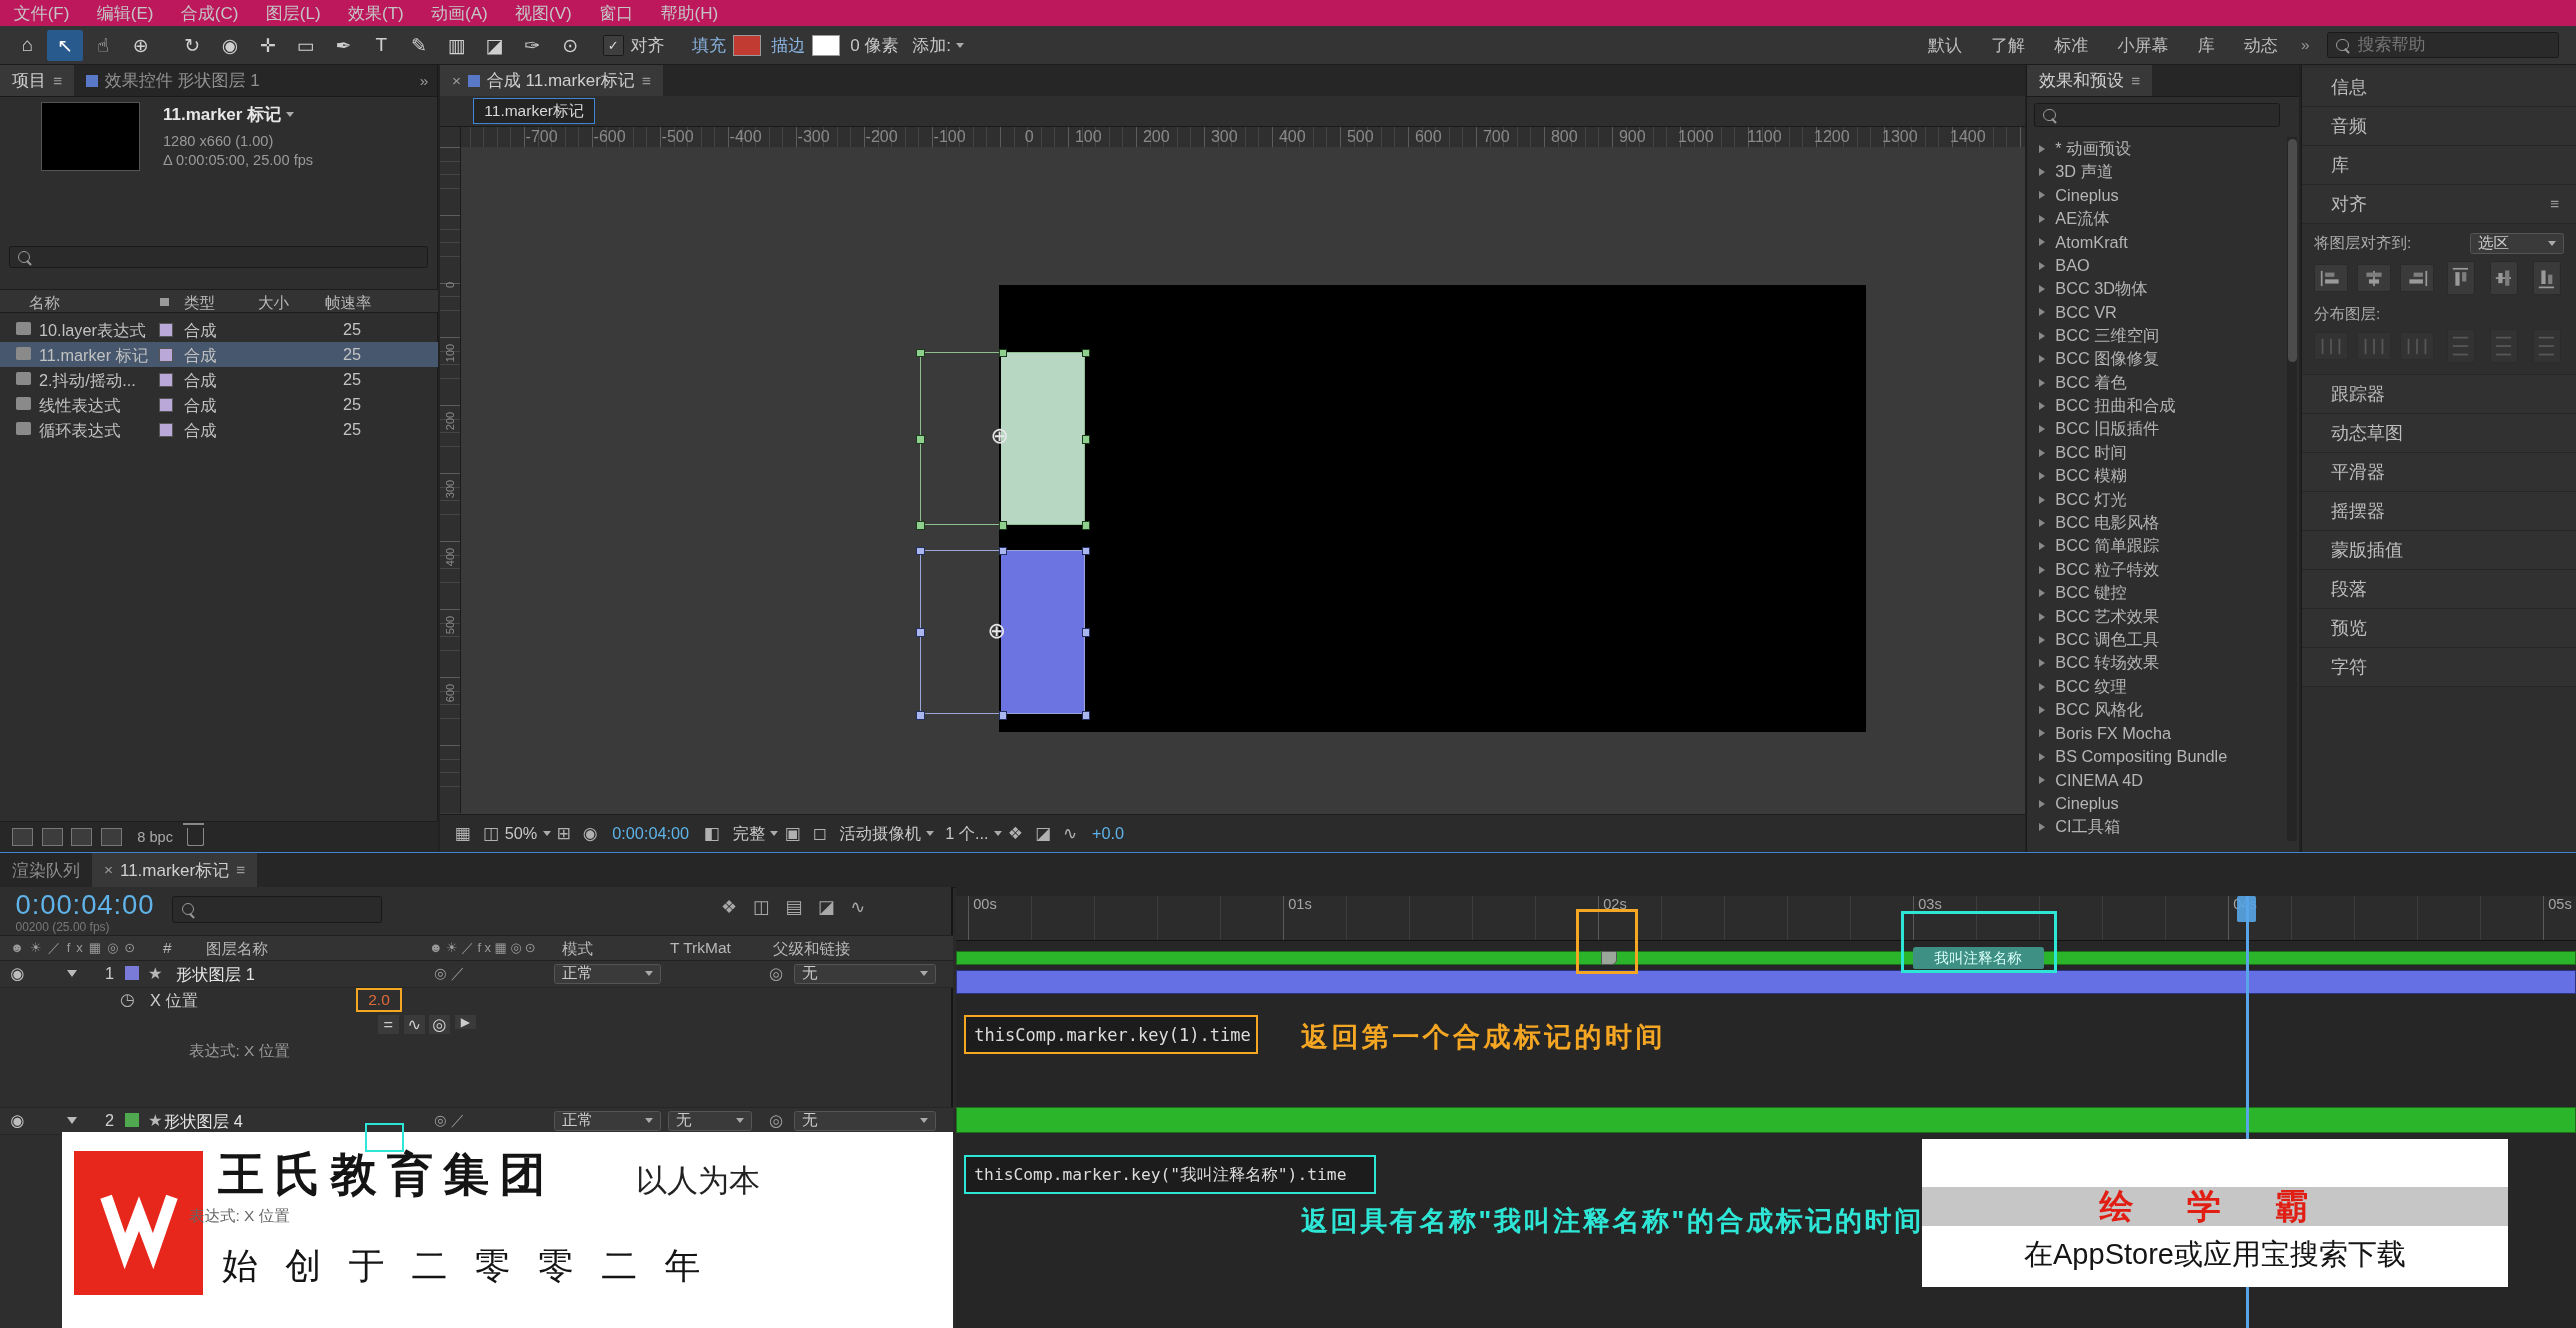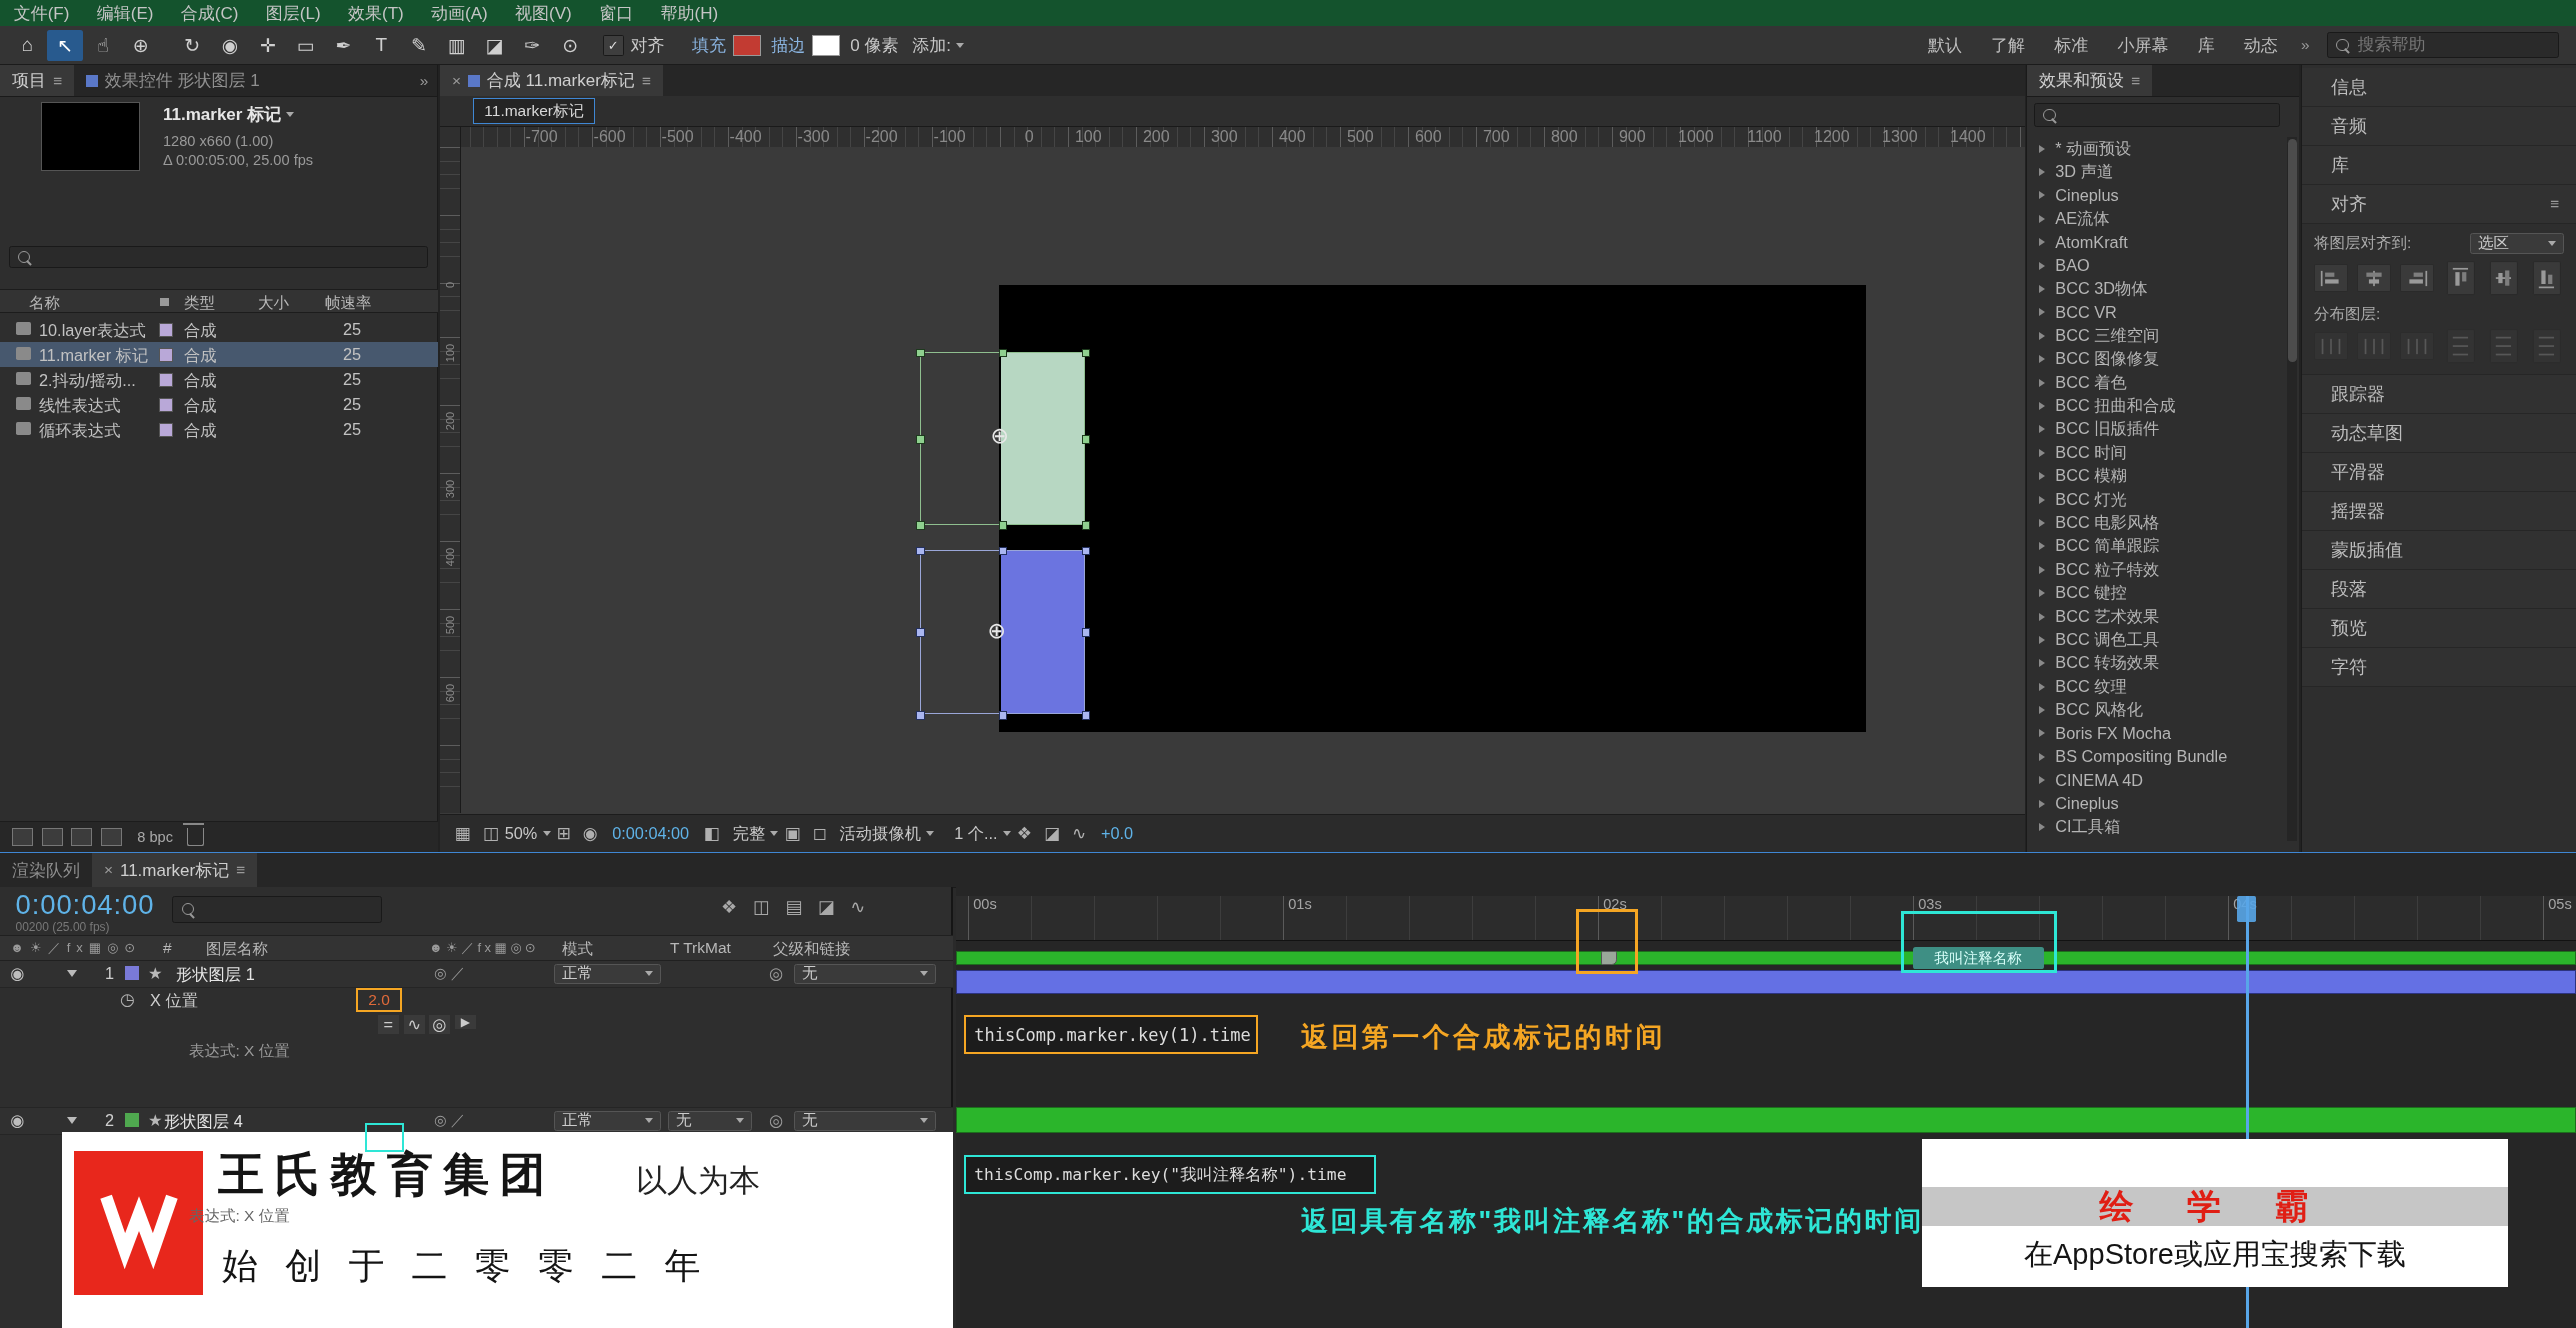--- a/index.html
+++ b/index.html
@@ -1,21 +1,21 @@
 <!DOCTYPE html>
 <html style="font-size:13.7px"><head>
 <meta charset="utf-8">
 <style>
   html,body{margin:0;padding:0;background:#111}
   .app{position:relative;width:2576px;height:1328px;overflow:hidden;background:#222;
        font-family:"Liberation Sans","DejaVu Sans",sans-serif;color:#c8c8c8;font-size:17px}
   .abs{position:absolute;box-sizing:border-box}
   .flex{display:flex;align-items:center}
   
-  .menubar{position:absolute;top:0;left:0;width:100%;height:26px;background:#14532d;display:flex;align-items:center;font-size:17px;color:#c5c5c5}
+  .menubar{position:absolute;top:0;left:0;width:100%;height:26px;background:#be185d;display:flex;align-items:center;font-size:17px;color:#c5c5c5}
   .mi{padding:0 13.7px}
   .toolbar{position:absolute;top:26px;left:0;width:100%;height:39px;background:#343434;border-bottom:0.9px solid #1b1b1b;display:flex;align-items:center;padding:0 8.6px;box-sizing:border-box}
   .tool{width:36px;height:31px;display:flex;align-items:center;justify-content:center;font-size:19px;margin:0 0.9px;border-radius:2.6px;color:#cfcfcf}
   .tool.sel{background:#285a8e;color:#fff}
   .sep{width:13.7px;flex:none}
   .chkbox{width:19px;height:19px;background:#3e3e3e;border:0.9px solid #191919;border-radius:1.7px;display:flex;align-items:center;justify-content:center;font-size:13px;color:#ddd;margin-right:6.9px;flex:none}
   .link{color:#8ab4e0}
   .swatch{width:26px;height:19px;border:0.9px solid #999;margin:0 10.3px 0 6.9px;flex:none}
   .tri{width:0;height:0;border-left:4.3px solid transparent;border-right:4.3px solid transparent;border-top:5.2px solid #aaa;margin-left:5.2px;flex:none}
   .ws{padding:0 14.6px;color:#bdbdbd}
@@ -313,21 +313,21 @@
         <span class="flex" style="margin-left:6.9px">
             <span>完整</span>
             <span class="tri"></span>
           </span>
         <span class="vb-ic">▣</span>
         <span class="vb-ic">◻</span>
         <span class="flex" style="margin-left:6.9px">
             <span>活动摄像机</span>
             <span class="tri"></span>
           </span>
-        <span class="flex" style="margin-left:20px">
+        <span class="flex" style="margin-left:11px">
             <span>1 个...</span>
             <span class="tri"></span>
           </span>
         <span class="vb-ic">❖</span>
         <span class="vb-ic">◪</span>
         <span class="vb-ic">∿</span>
         <span style="color:#5fb3e8;margin-left:8.6px">+0.0</span>
       </div>
     </div>
 

